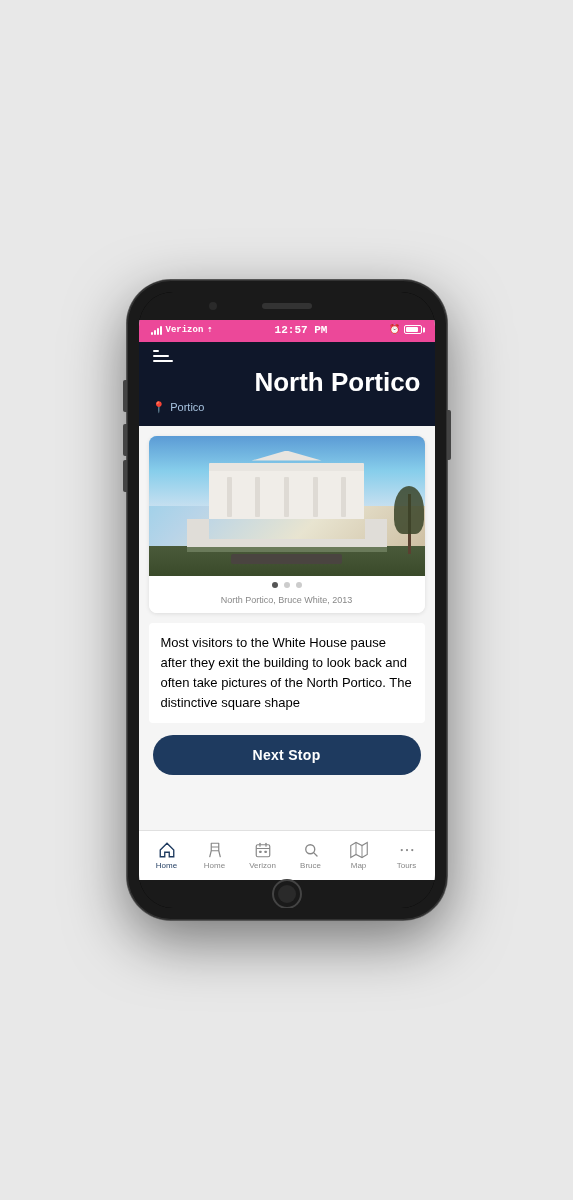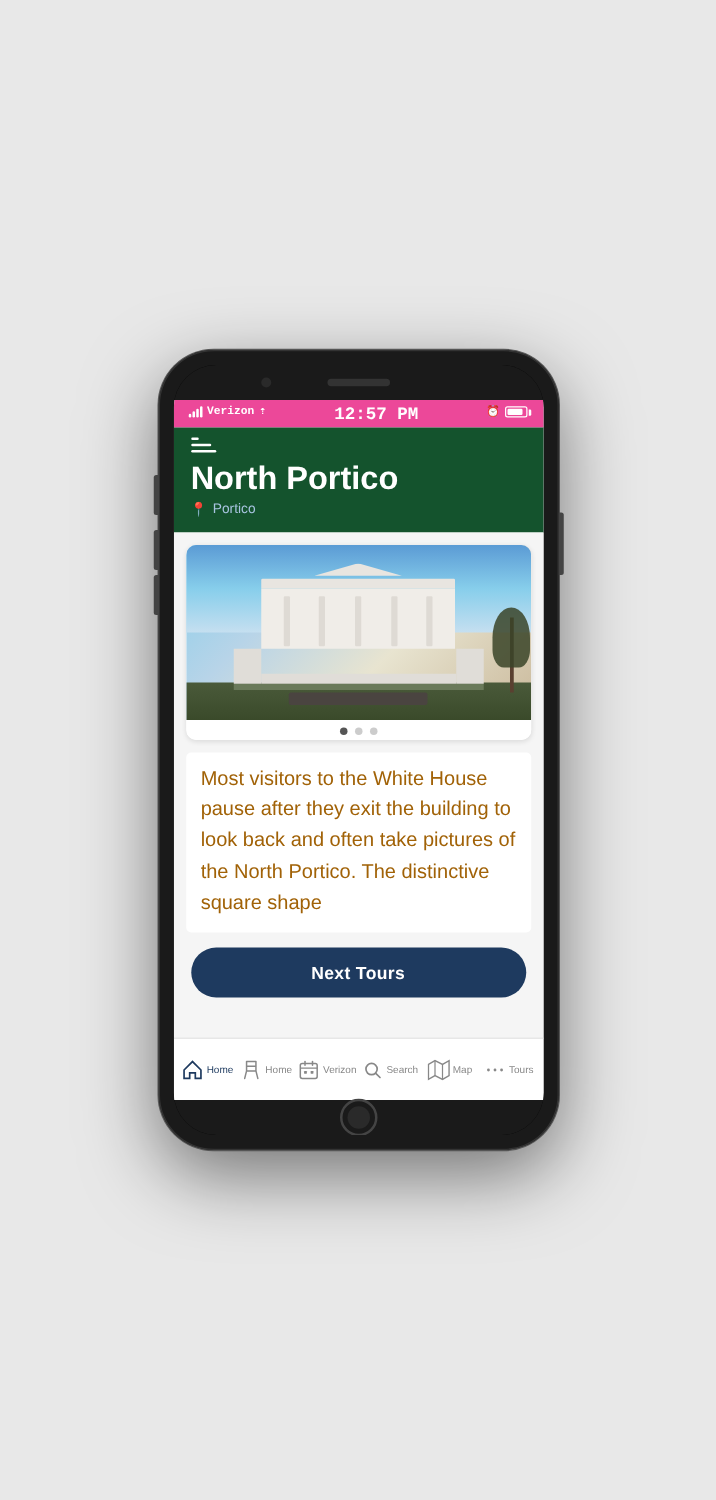--- a/index.html
+++ b/index.html
@@ -142,21 +142,21 @@
     .signal-bar {
       width: 2px;
       background: #fff;
       border-radius: 1px;
     }
     .wifi-icon {
       font-size: 9px;
       color: #fff;
     }
     .status-center {
-      font-size: 14px;
+      font-size: 11px;
       color: #fff;
       font-weight: 600;
     }
     .status-right {
       display: flex;
       align-items: center;
       gap: 4px;
       font-size: 9px;
       color: #fff;
     }
@@ -183,22 +183,23 @@
     }
     .battery-fill {
       height: 100%;
       width: 80%;
       background: #fff;
       border-radius: 1px;
     }
 
     
     .app-header {
-      background: #14532d;
+      background: #0f172a;
       padding: 8px 14px 12px;
+      text-align: right;
     }
     .menu-icon-btn {
       margin-bottom: 6px;
       cursor: pointer;
       width: 24px;
     }
     .hamburger-line {
       width: 20px;
       height: 2px;
       background: #fff;
@@ -286,22 +287,22 @@
       padding: 3px 8px 8px;
       background: #fff;
     }
 
     
     .description {
       background: #fff;
       margin: 0 10px 8px;
       padding: 10px 12px;
       border-radius: 4px;
-      font-size: 16px;
-      color: #a16207;
+      font-size: 13px;
+      color: #000000;
       line-height: 1.55;
     }
 
     
     .next-stop-btn {
       background: #1e3a5f;
       color: #fff;
       border: none;
       border-radius: 28px;
       padding: 12px 20px;
@@ -319,20 +320,21 @@
       background: #fff;
       border-top: 1px solid #e0e0e0;
       display: flex;
       align-items: center;
       height: 50px;
       padding: 0 4px;
     }
     .tab-item {
       flex: 1;
       display: flex;
+      flex-direction: column;
       align-items: center;
       justify-content: center;
       gap: 2px;
       cursor: pointer;
       padding: 4px 2px;
     }
     .tab-label {
       font-size: 8px;
       color: #888;
     }
@@ -427,25 +429,26 @@
               </div>
             </div>
 
             <div style="position:absolute;bottom:12px;left:30%;width:40%;height:10px;background:#4a4440;border-radius:2px;"></div>
           </div>
           <div class="carousel-dots">
             <div class="dot active"></div>
             <div class="dot"></div>
             <div class="dot"></div>
           </div>
+          <div class="image-caption">North Portico, Bruce White, 2013</div>
         </div>
 
         <div class="description">Most visitors to the White House pause after they exit the building to look back and often take pictures of the North Portico. The distinctive square shape</div>
 
-        <button class="next-stop-btn">Next Tours</button>
+        <button class="next-stop-btn">Next Stop</button>
 
       </div>
 
       <div class="tab-bar">
 
         <div class="tab-item">
           <svg class="tab-svg" viewBox="0 0 24 24" fill="none">
             <path d="M3 12L12 3L21 12V21H15V15H9V21H3V12Z" stroke="#1e3a5f" stroke-width="1.8" fill="none"></path>
           </svg>
           <span class="tab-label active-label">Home</span>
@@ -469,21 +472,21 @@
             <rect x="14" y="13" width="3" height="3" rx="0.5" fill="#888"></rect>
           </svg>
           <span class="tab-label">Verizon</span>
         </div>
 
         <div class="tab-item">
           <svg class="tab-svg" viewBox="0 0 24 24" fill="none">
             <circle cx="11" cy="11" r="6" stroke="#888" stroke-width="1.8"></circle>
             <line x1="15.5" y1="15.5" x2="20" y2="20" stroke="#888" stroke-width="1.8" stroke-linecap="round"></line>
           </svg>
-          <span class="tab-label">Search</span>
+          <span class="tab-label">Bruce</span>
         </div>
 
         <div class="tab-item">
           <svg class="tab-svg" viewBox="0 0 24 24" fill="none">
             <polygon points="1,6 1,22 8,18 16,22 23,18 23,2 16,6 8,2" stroke="#888" stroke-width="1.5" fill="none"></polygon>
             <line x1="8" y1="2" x2="8" y2="18" stroke="#888" stroke-width="1.3"></line>
             <line x1="16" y1="6" x2="16" y2="22" stroke="#888" stroke-width="1.3"></line>
           </svg>
           <span class="tab-label">Map</span>
         </div>

